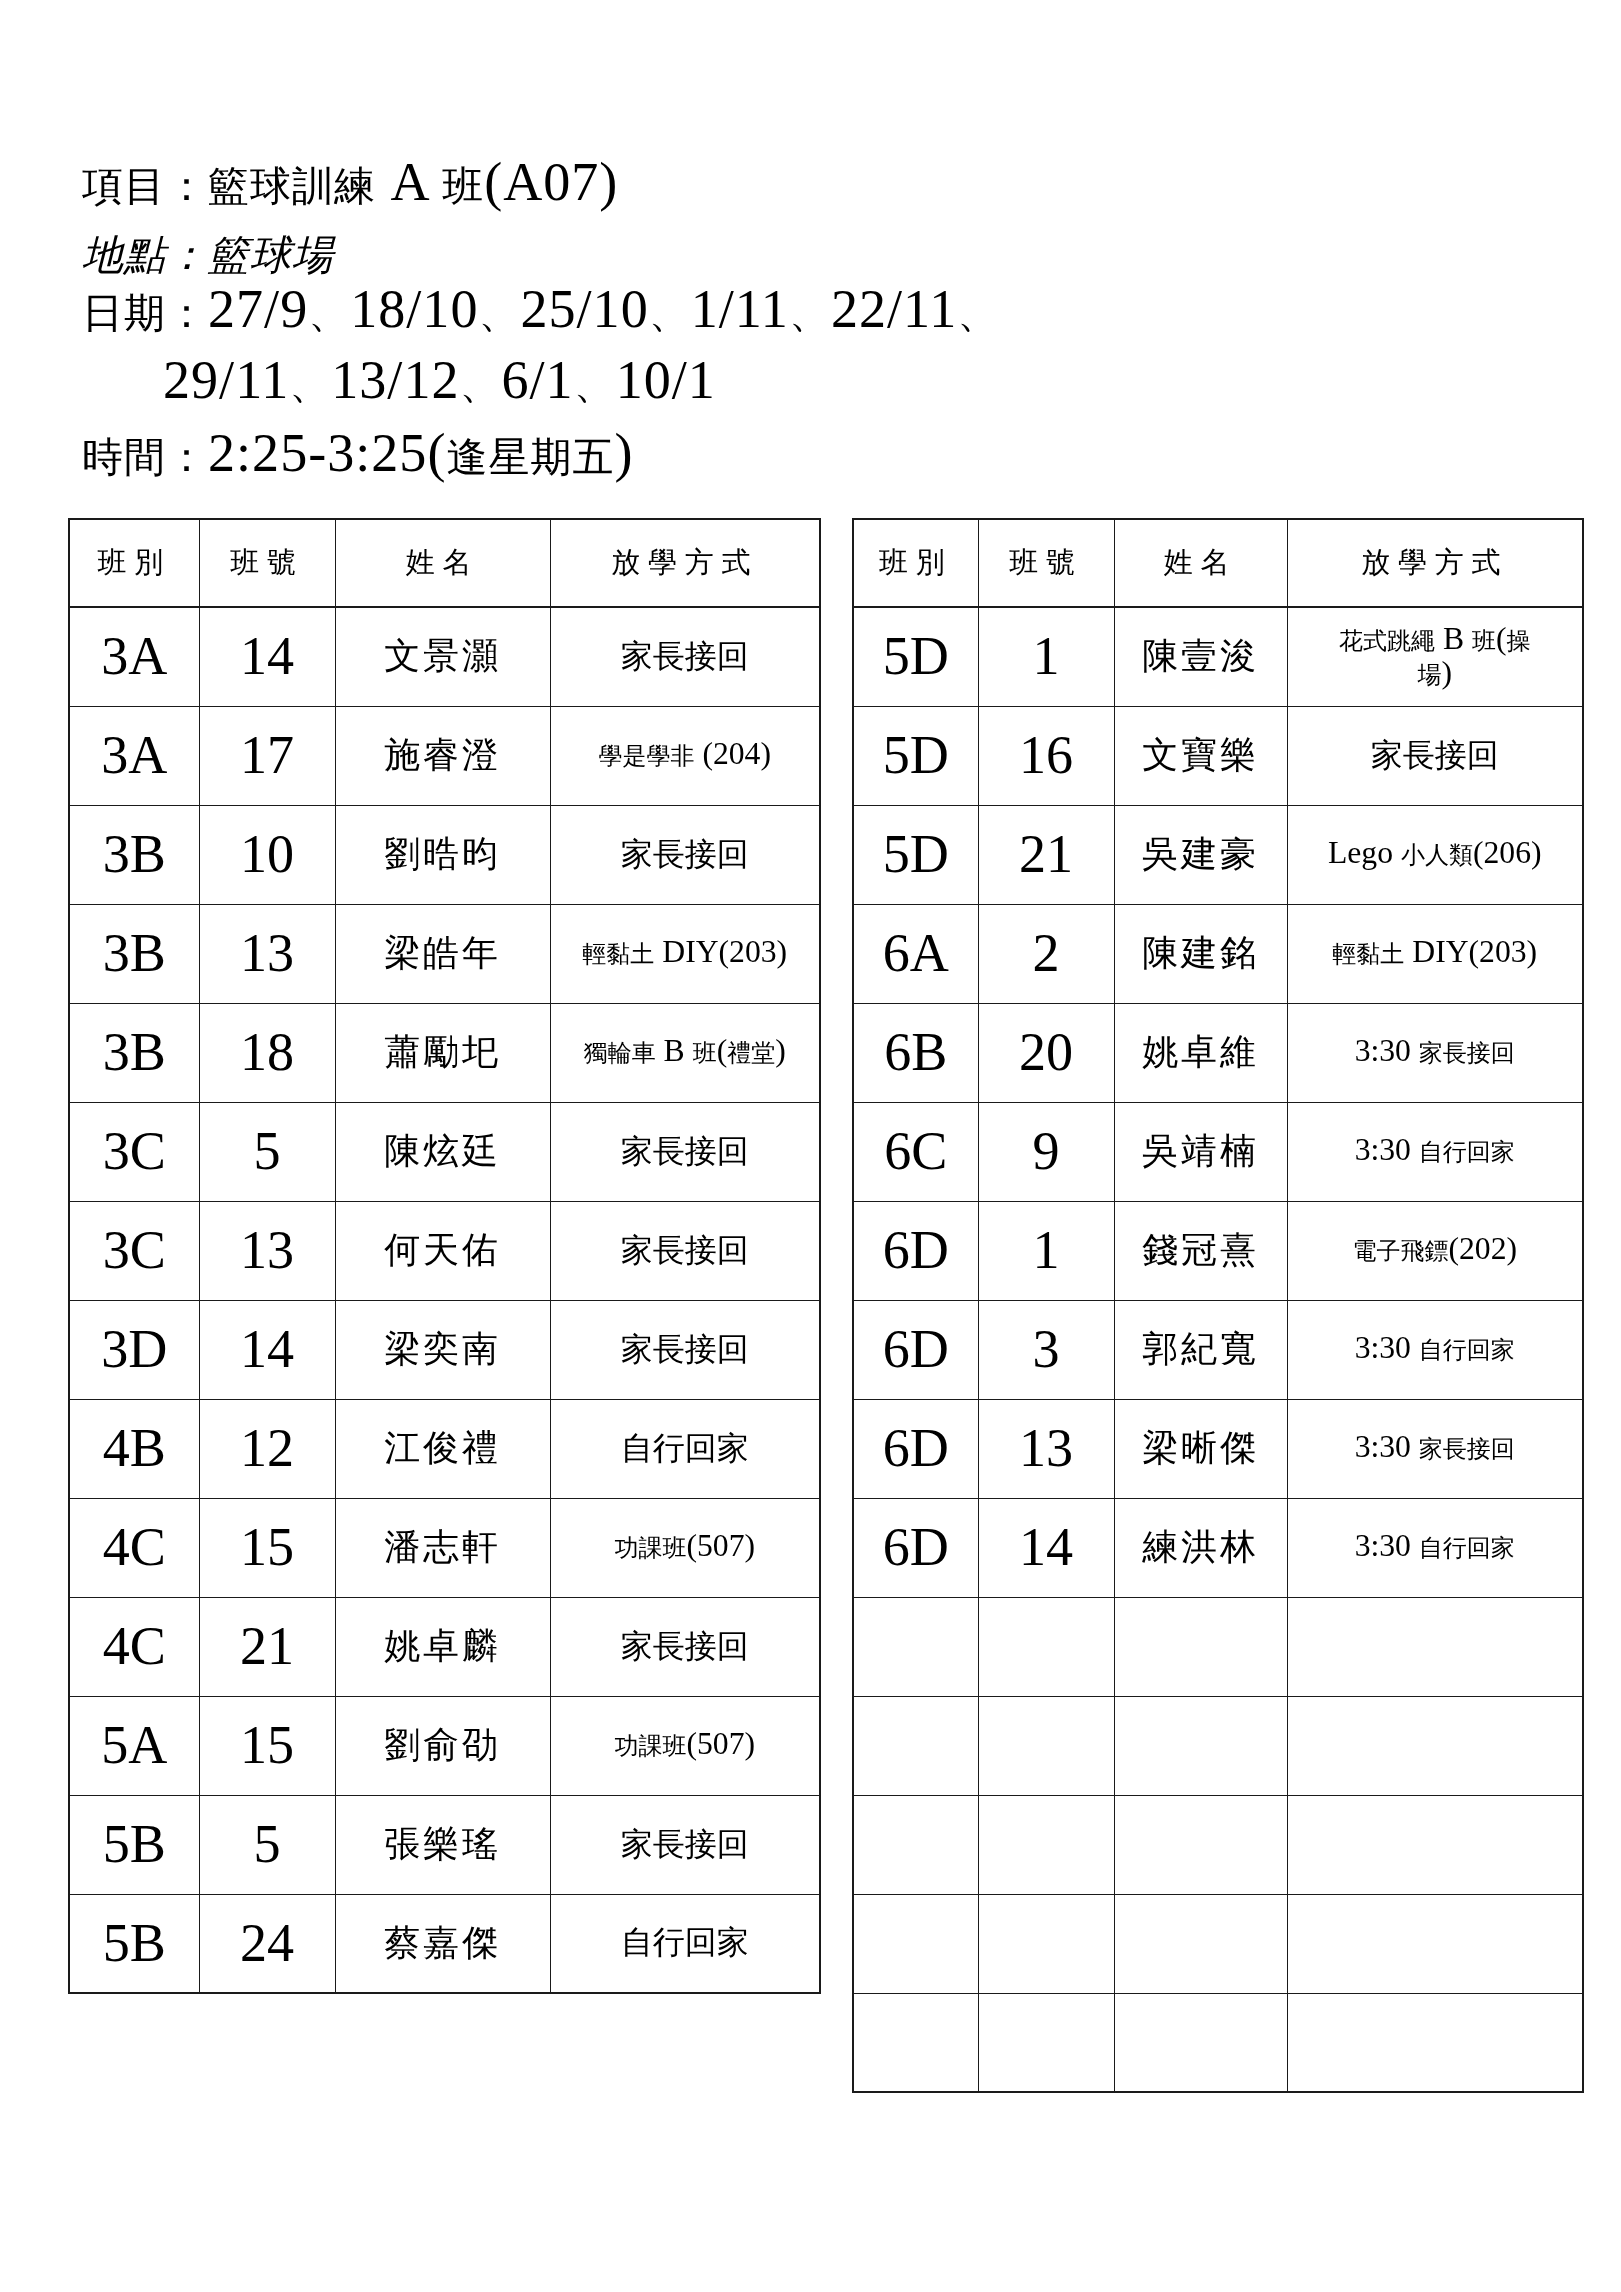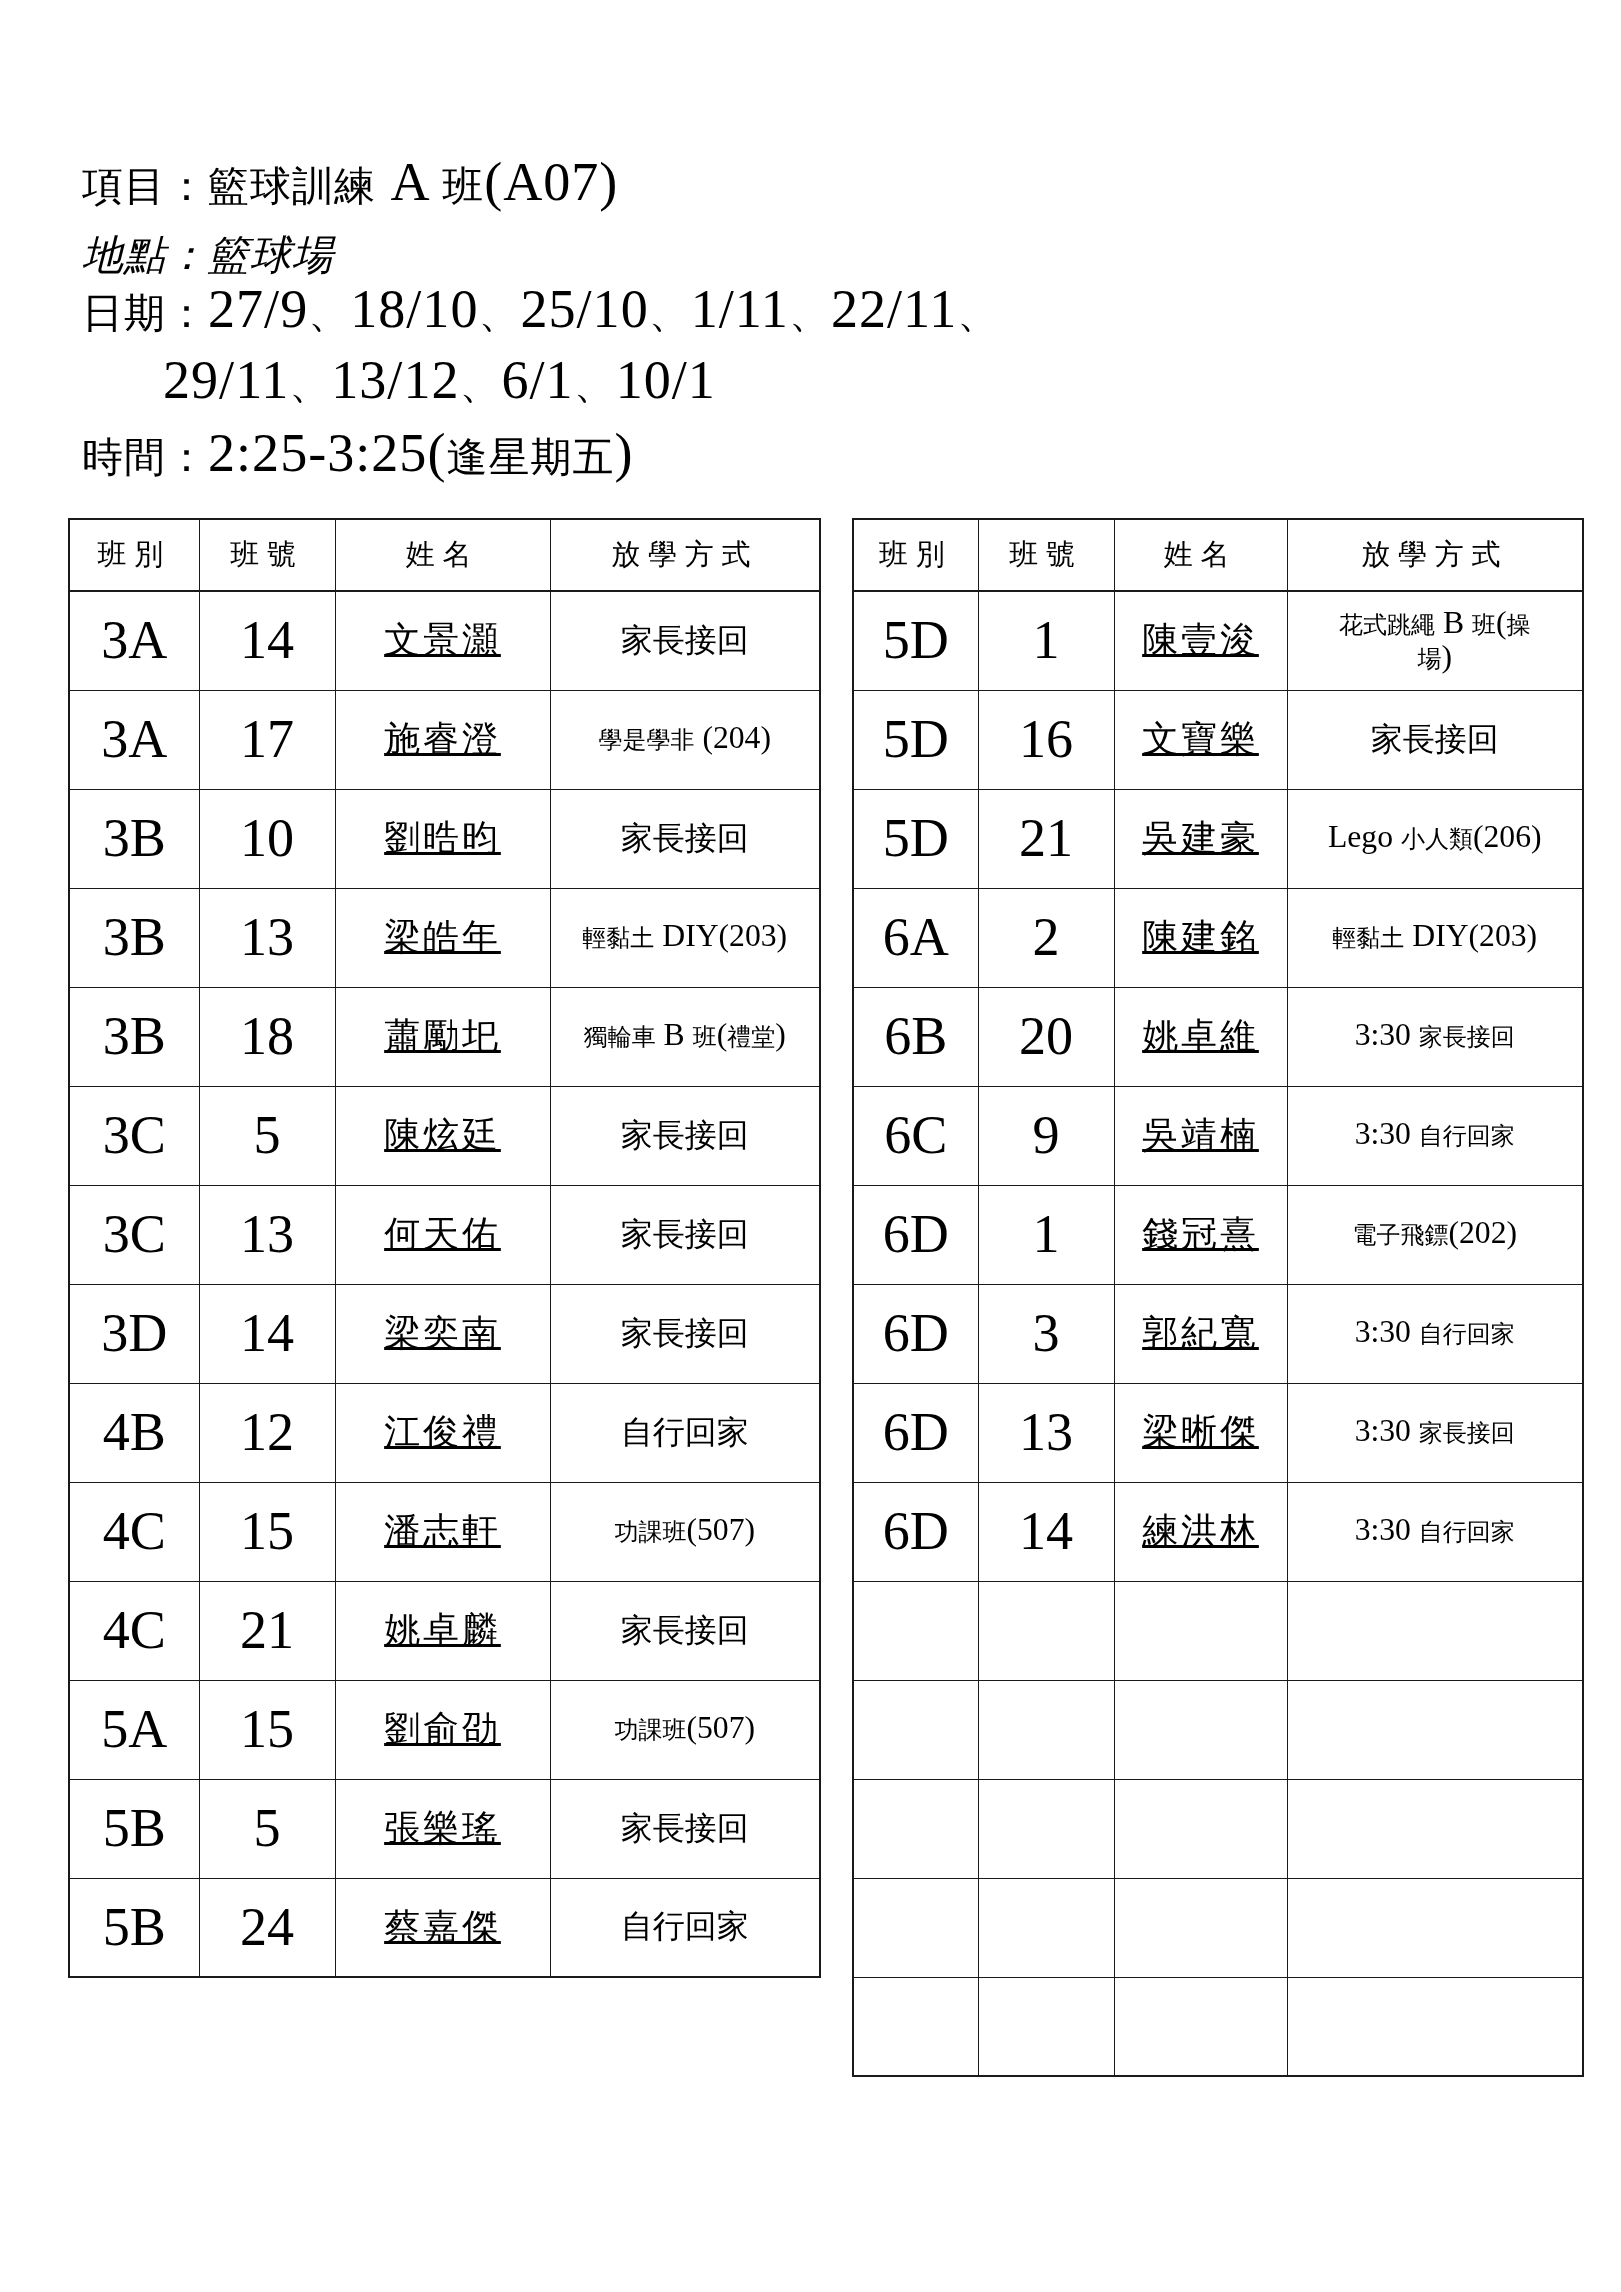--- a/index.html
+++ b/index.html
@@ -30,30 +30,30 @@
   }
   table.roster.left  { left:68px;  width:751px; }
   table.roster.right { left:852px; width:730px; }
   .roster th, .roster td {
     border:1.6px solid #1a1a1a;
     text-align:center;
     vertical-align:middle;
     padding:0 5.9px;
     overflow:hidden;
   }
-  .roster thead tr { height:72px; }
+  .roster thead tr { height:88px; }
   .roster thead th {
     border-bottom:2.9px solid #1a1a1a;
     font-size:29px;
     font-weight:normal;
     letter-spacing:7.8px;
   }
   .roster tbody tr { height:99px; }
   td.col-class, td.col-no { font-size:41px; }
-  td.col-name { font-size:36px; letter-spacing:2.9px;text-decoration:underline; }
+  td.col-name { font-size:36px; letter-spacing:2.9px; }
   td.col-dismissal { font-size:24px; line-height:1.3; white-space:pre-line; }
   td.col-dismissal.dis-l { font-size:32px; }
 </style>
 </head>
 <body>
 
 <div class="info-line asciiup" style="left:82px; top:143px;">項目：籃球訓練<span class="num"> A </span>班<span class="num">(A07)</span></div>
 <div class="info-line asciiup" style="left:82px; top:220px;font-style:italic;">地點：籃球場</div>
 <div class="info-line asciiup" style="left:82px; top:270px;">日期：<span class="num">27/9</span>、<span class="num">18/10</span>、<span class="num">25/10</span>、<span class="num">1/11</span>、<span class="num">22/11</span>、</div>
 <div class="info-line asciiup" style="left:163px; top:341px;"><span class="num">29/11</span>、<span class="num">13/12</span>、<span class="num">6/1</span>、<span class="num">10/1</span></div>

